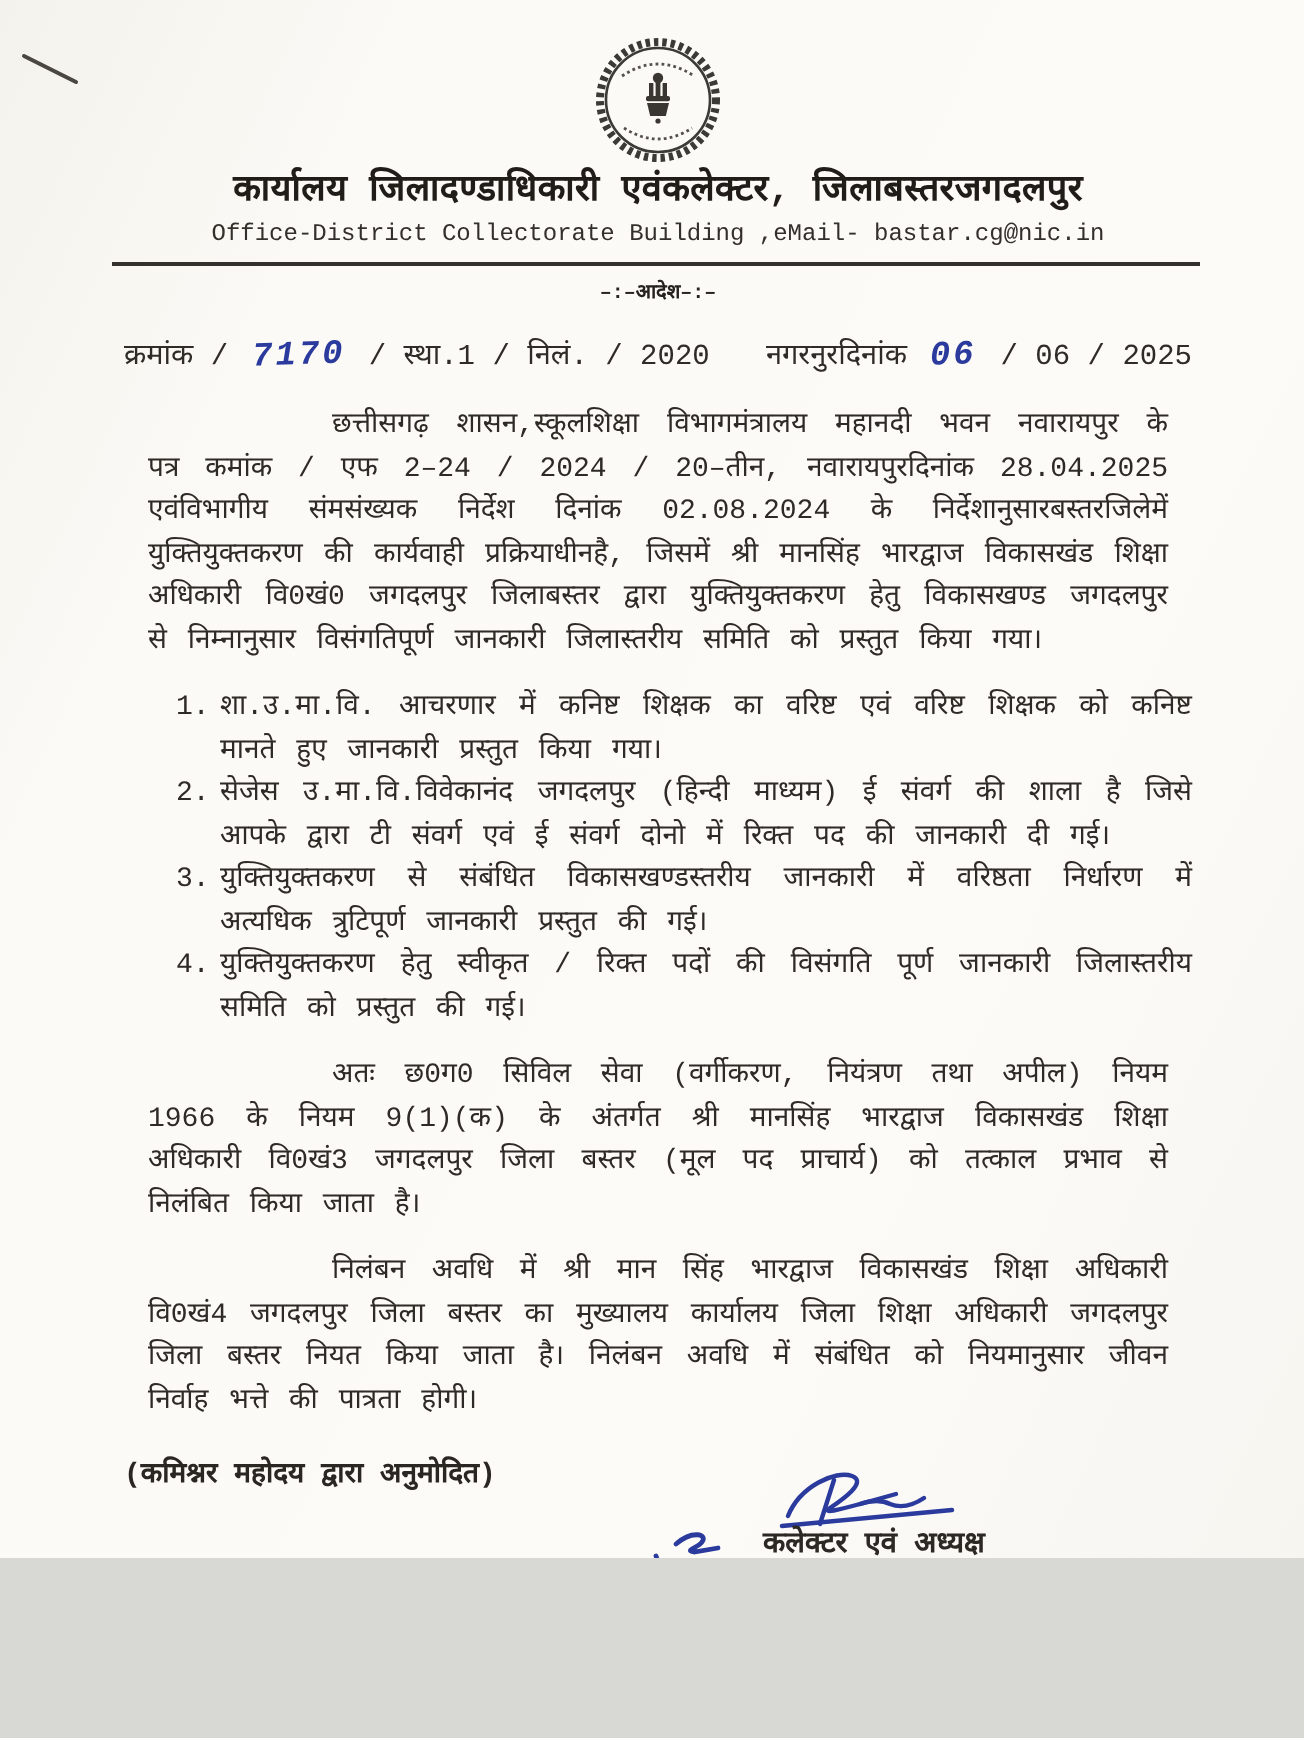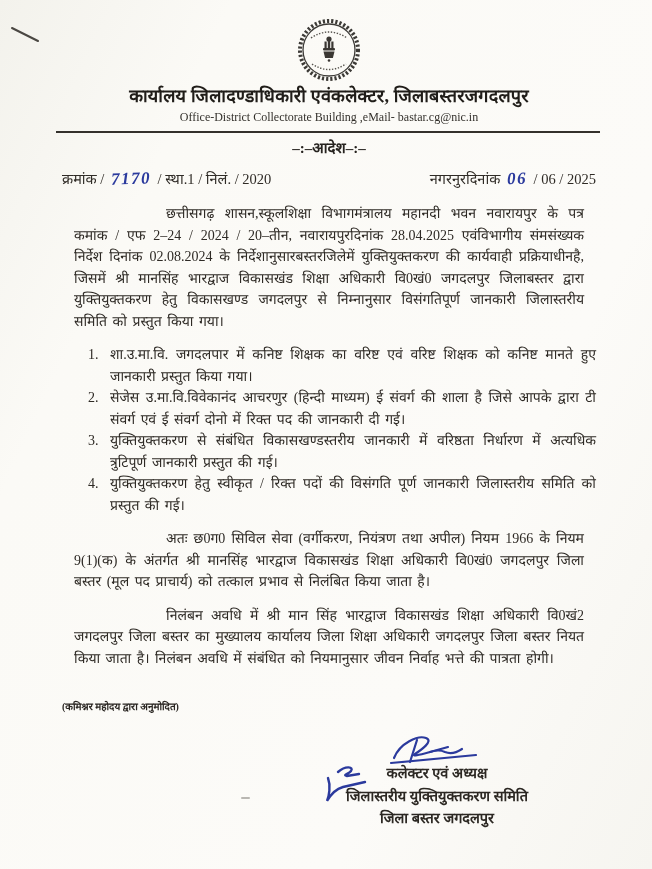--- a/index.html
+++ b/index.html
@@ -1,35 +1,35 @@
 <!DOCTYPE html>
 <html lang="hi"><head>
 <meta charset="utf-8">
 <style>
   html,body{margin:0;padding:0;background:#d8d8d4;}
   .page{
     position:relative;
-    width:652px;height:869px;
+    width:652px;height:779px;
     margin:0 auto;
     box-sizing:border-box;
     padding:18px 56px 16px 62px;
     background:linear-gradient(115deg,#f3f2ec 0%,#fbfaf6 22%,#fcfbf8 70%,#f6f5f0 100%);
-    font-family:Liberation Serif, serif;
+    font-family:Liberation Mono, monospace;
     color:#2f2b26;
     overflow:hidden;
   }
   .center{text-align:center;}
   .emblem-wrap{height:66px;display:flex;justify-content:center;align-items:flex-start;}
   .doc-title{
     font-size:18px;font-weight:700;color:#201d19;
     line-height:24px;letter-spacing:.2px;margin-top:0;
   }
   .doc-subtitle{font-size:12px;color:#33302b;line-height:18px;}
   .rule{height:2px;background:#34312c;margin:5px -4px 0 -6px;}
-  .order-heading{font-size:15px;font-weight:700;line-height:20px;margin-top:5px;color:#26231f;}
+  .order-heading{font-size:10px;font-weight:700;line-height:20px;margin-top:5px;color:#26231f;}
   .ref-row{
     display:flex;justify-content:space-between;align-items:baseline;
     margin-top:9px;font-size:14.5px;line-height:24px;
   }
   .hand{
     color:#2b3a9d;font-weight:700;font-style:italic;
     font-size:17px;letter-spacing:1.5px;
     display:inline-block;transform:rotate(-2deg);
     padding:0 3px;
   }
@@ -37,21 +37,21 @@
     font-size:14px;line-height:21.5px;text-align:justify;
     word-spacing:2px;color:#2e2a25;
   }
   p.body-text{margin:12px;}
   .indent{text-indent:92px;}
   .para1{margin-top:13px;}
   .num-list{margin:0;padding:0;list-style:none;}
   .num-list li{display:flex;margin:0 0 0 26px;}
   .num-list .num{flex:0 0 22px;text-align:left;}
   .num-list .li-text{flex:1;text-align:justify;}
-  .approved{margin-top:30px;font-weight:700;font-size:10px;color:#2a2622;}
+  .approved{margin-top:14px;font-weight:700;font-size:14px;color:#2a2622;}
   .sig-text{
     position:absolute;left:312px;top:762px;width:250px;
     text-align:center;font-size:14.5px;line-height:22.5px;
     font-weight:600;color:#2c2823;
   }
   .abs{position:absolute;}
   .speck{position:absolute;left:241px;top:797px;width:9px;height:2px;background:#b9b7b2;border-radius:1px;}
   svg{display:block;}
 </style>
 </head>
@@ -98,38 +98,38 @@
       <span class="hand">06</span>
       <span>/ 06 / 2025</span>
     </span>
   </div>
 
   <p class="body-text indent para1">छत्तीसगढ़ शासन,स्कूलशिक्षा विभागमंत्रालय महानदी भवन नवारायपुर के पत्र कमांक / एफ 2–24 / 2024 / 20–तीन, नवारायपुरदिनांक 28.04.2025 एवंविभागीय संमसंख्यक निर्देश दिनांक 02.08.2024 के निर्देशानुसारबस्तरजिलेमें युक्तियुक्तकरण की कार्यवाही प्रक्रियाधीनहै, जिसमें श्री मानसिंह भारद्वाज विकासखंड शिक्षा अधिकारी वि0खं0 जगदलपुर जिलाबस्तर द्वारा युक्तियुक्तकरण हेतु विकासखण्ड जगदलपुर से निम्नानुसार विसंगतिपूर्ण जानकारी जिलास्तरीय समिति को प्रस्तुत किया गया।</p>
 
   <ol class="num-list body-text">
     <li>
       <span class="num">1.</span>
-      <span class="li-text">शा.उ.मा.वि. जगदलपार में कनिष्ट शिक्षक का वरिष्ट एवं वरिष्ट शिक्षक को कनिष्ट मानते हुए जानकारी प्रस्तुत किया गया।</span>
+      <span class="li-text">शा.उ.मा.वि. आचरणार में कनिष्ट शिक्षक का वरिष्ट एवं वरिष्ट शिक्षक को कनिष्ट मानते हुए जानकारी प्रस्तुत किया गया।</span>
     </li>
     <li>
       <span class="num">2.</span>
-      <span class="li-text">सेजेस उ.मा.वि.विवेकानंद आचरणुर (हिन्दी माध्यम) ई संवर्ग की शाला है जिसे आपके द्वारा टी संवर्ग एवं ई संवर्ग दोनो में रिक्त पद की जानकारी दी गई।</span>
+      <span class="li-text">सेजेस उ.मा.वि.विवेकानंद जगदलपुर (हिन्दी माध्यम) ई संवर्ग की शाला है जिसे आपके द्वारा टी संवर्ग एवं ई संवर्ग दोनो में रिक्त पद की जानकारी दी गई।</span>
     </li>
     <li>
       <span class="num">3.</span>
       <span class="li-text">युक्तियुक्तकरण से संबंधित विकासखण्डस्तरीय जानकारी में वरिष्ठता निर्धारण में अत्यधिक त्रुटिपूर्ण जानकारी प्रस्तुत की गई।</span>
     </li>
     <li>
       <span class="num">4.</span>
       <span class="li-text">युक्तियुक्तकरण हेतु स्वीकृत / रिक्त पदों की विसंगति पूर्ण जानकारी जिलास्तरीय समिति को प्रस्तुत की गई।</span>
     </li>
   </ol>
 
-  <p class="body-text indent">अतः छ0ग0 सिविल सेवा (वर्गीकरण, नियंत्रण तथा अपील) नियम 1966 के नियम 9(1)(क) के अंतर्गत श्री मानसिंह भारद्वाज विकासखंड शिक्षा अधिकारी वि0खं0 जगदलपुर जिला बस्तर (मूल पद प्राचार्य) को तत्काल प्रभाव से निलंबित किया जाता है।</p>
-  <p class="body-text indent">निलंबन अवधि में श्री मान सिंह भारद्वाज विकासखंड शिक्षा अधिकारी वि0खं2 जगदलपुर जिला बस्तर का मुख्यालय कार्यालय जिला शिक्षा अधिकारी जगदलपुर जिला बस्तर नियत किया जाता है। निलंबन अवधि में संबंधित को नियमानुसार जीवन निर्वाह भत्ते की पात्रता होगी।</p>
+  <p class="body-text indent">अतः छ0ग0 सिविल सेवा (वर्गीकरण, नियंत्रण तथा अपील) नियम 1966 के नियम 9(1)(क) के अंतर्गत श्री मानसिंह भारद्वाज विकासखंड शिक्षा अधिकारी वि0खं3 जगदलपुर जिला बस्तर (मूल पद प्राचार्य) को तत्काल प्रभाव से निलंबित किया जाता है।</p>
+  <p class="body-text indent">निलंबन अवधि में श्री मान सिंह भारद्वाज विकासखंड शिक्षा अधिकारी वि0खं4 जगदलपुर जिला बस्तर का मुख्यालय कार्यालय जिला शिक्षा अधिकारी जगदलपुर जिला बस्तर नियत किया जाता है। निलंबन अवधि में संबंधित को नियमानुसार जीवन निर्वाह भत्ते की पात्रता होगी।</p>
 
   <p class="approved">(कमिश्नर महोदय द्वारा अनुमोदित)</p>
 
   <svg class="abs" style="left:386px;top:733px;" width="100" height="36" viewBox="0 0 100 36">
     <g stroke="#2b3a9d" stroke-width="2.2" fill="none" stroke-linecap="round">
       <path d="M8,25 C14,10 32,2 40,5 C48,8 35,17 29,21 C25,24 33,22 44,19 L62,14"></path>
       <path d="M44,19 c6,-2 11,-2 15,0 c5,2 11,1 17,-3"></path>
       <path d="M31,7 L24,29"></path>
       <path d="M5,30 L90,22"></path>
     </g>

